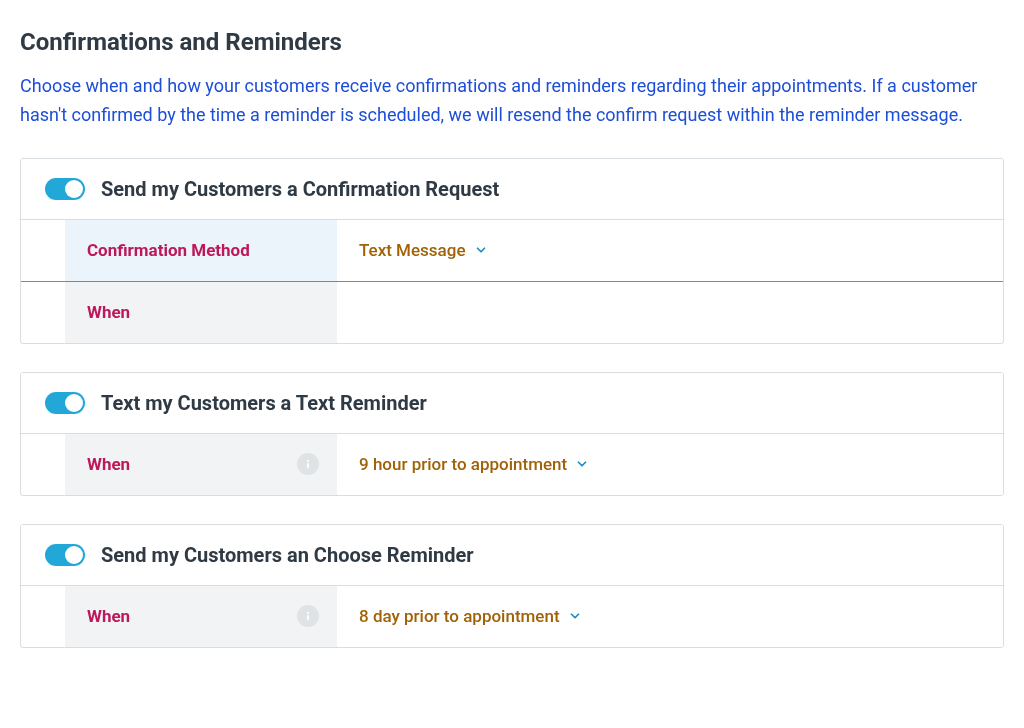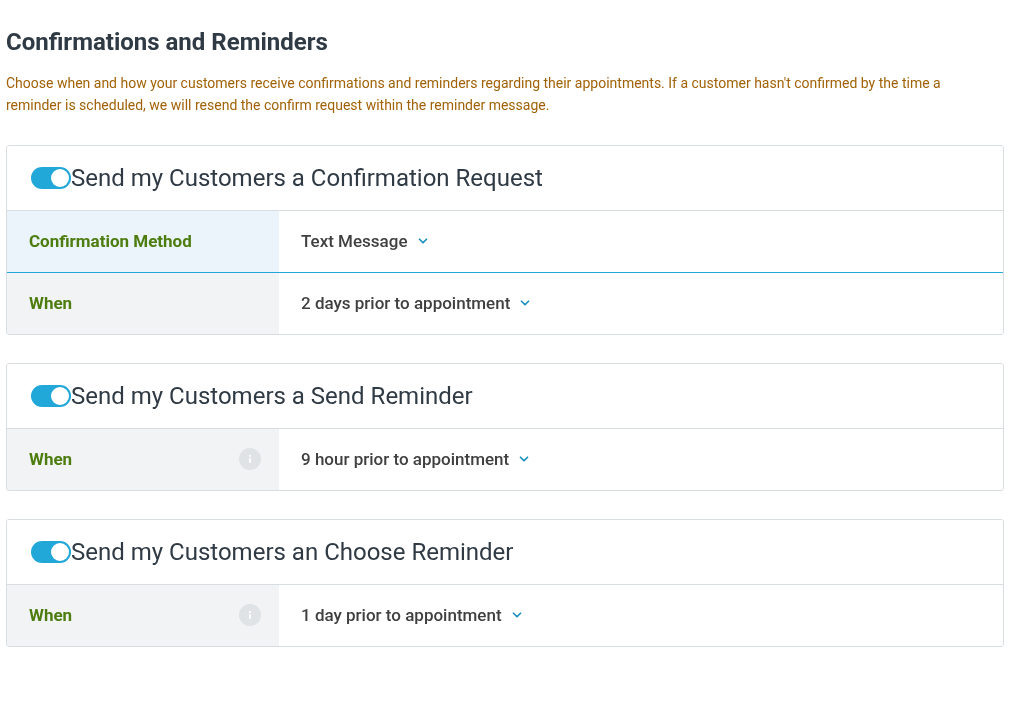--- a/index.html
+++ b/index.html
@@ -4,32 +4,32 @@
 <style>
   * { box-sizing: border-box; }
   html, body {
     margin: 0;
     padding: 0;
     font-family: -apple-system, BlinkMacSystemFont, "Segoe UI", Roboto, "Helvetica Neue", Arial, sans-serif;
     background: #fff;
     color: #2f3a44;
   }
   .page {
-    padding: 20px 20px 30px 6px;
+    padding: 20px 20px 30px 20px;
   }
   h1.page-title {
     font-size: 24px;
     font-weight: 700;
     margin: 8px 0 16px 0;
     color: #2f3a44;
   }
   p.page-desc {
-    font-size: 14px;
+    font-size: 18px;
     line-height: 1.6;
-    color: #a16207;
+    color: #1d4ed8;
     margin: 0 0 28px 0;
     max-width: 960px;
   }
 
   .panel {
     border: 1px solid #d8dde2;
     border-radius: 3px;
     margin-bottom: 28px;
     overflow: hidden;
   }
@@ -54,44 +54,46 @@
     position: absolute;
     top: 2px;
     right: 2px;
     width: 18px;
     height: 18px;
     background: #fff;
     border-radius: 50%;
   }
 
   .panel-header-label {
-    font-size: 24px;
-    font-weight: 400;
+    font-size: 20px;
+    font-weight: 700;
     color: #2f3a44;
+    margin-left: 16px;
   }
 
   .panel-row {
     display: flex;
     align-items: stretch;
     border-top: 1px solid #d8dde2;
     min-height: 62px;
   }
   .panel-row.selected { border-top-color: #21a7d8; }
 
   .row-label-cell {
     width: 272px;
     flex: 0 0 272px;
     display: flex;
     align-items: center;
     padding: 0 22px;
     background: #f1f3f4;
     font-size: 17px;
     font-weight: 700;
-    color: #4d7c0f;
+    color: #be185d;
     position: relative;
+    margin-left: 44px;
   }
   .row-label-cell.highlight {
     background: #eaf4fa;
   }
   .row-label-cell .info-icon {
     position: absolute;
     right: 18px;
     top: 50%;
     transform: translateY(-50%);
     width: 22px;
@@ -108,21 +110,21 @@
     flex: 1 1 auto;
     display: flex;
     align-items: center;
     padding: 0 22px;
     background: #fff;
   }
 
   .dropdown {
     display: inline-flex;
     align-items: center;
-    color: #404040;
+    color: #a16207;
     font-size: 17px;
     font-weight: 500;
     cursor: pointer;
     user-select: none;
   }
   .dropdown .chev {
     margin-left: 8px;
     display: inline-flex;
   }
   .dropdown .chev svg { display:block; }
@@ -155,39 +157,29 @@
               </svg>
           </span>
         </div>
       </div>
     </div>
 
     <div class="panel-row selected">
       <div class="row-label-cell">
         <span>When</span>
       </div>
-      <div class="row-value-cell">
-        <div class="dropdown">
-          <span>2 days prior to appointment</span>
-          <span class="chev">
-            <svg width="14" height="14" viewBox="0 0 24 24" fill="none" stroke="#1a90c0" stroke-width="3" stroke-linecap="round" stroke-linejoin="round">
-                <polyline points="6 9 12 15 18 9"></polyline>
-              </svg>
-          </span>
-        </div>
-      </div>
     </div>
   </div>
 
   <div class="panel">
     <div class="panel-header">
       <div class="toggle">
         <div class="knob"></div>
       </div>
-      <div class="panel-header-label">Send my Customers a Send Reminder</div>
+      <div class="panel-header-label">Text my Customers a Text Reminder</div>
     </div>
 
     <div class="panel-row">
       <div class="row-label-cell">
         <span>When</span>
         <span class="info-icon">
           <svg width="12" height="12" viewBox="0 0 24 24" fill="#ffffff">
               <circle cx="12" cy="6" r="2.2"></circle>
               <rect x="10.2" y="10" width="3.6" height="10" rx="1.6"></rect>
             </svg>
@@ -219,21 +211,21 @@
         <span>When</span>
         <span class="info-icon">
           <svg width="12" height="12" viewBox="0 0 24 24" fill="#ffffff">
               <circle cx="12" cy="6" r="2.2"></circle>
               <rect x="10.2" y="10" width="3.6" height="10" rx="1.6"></rect>
             </svg>
         </span>
       </div>
       <div class="row-value-cell">
         <div class="dropdown">
-          <span>1 day prior to appointment</span>
+          <span>8 day prior to appointment</span>
           <span class="chev">
             <svg width="14" height="14" viewBox="0 0 24 24" fill="none" stroke="#1a90c0" stroke-width="3" stroke-linecap="round" stroke-linejoin="round">
                 <polyline points="6 9 12 15 18 9"></polyline>
               </svg>
           </span>
         </div>
       </div>
     </div>
   </div>
 

